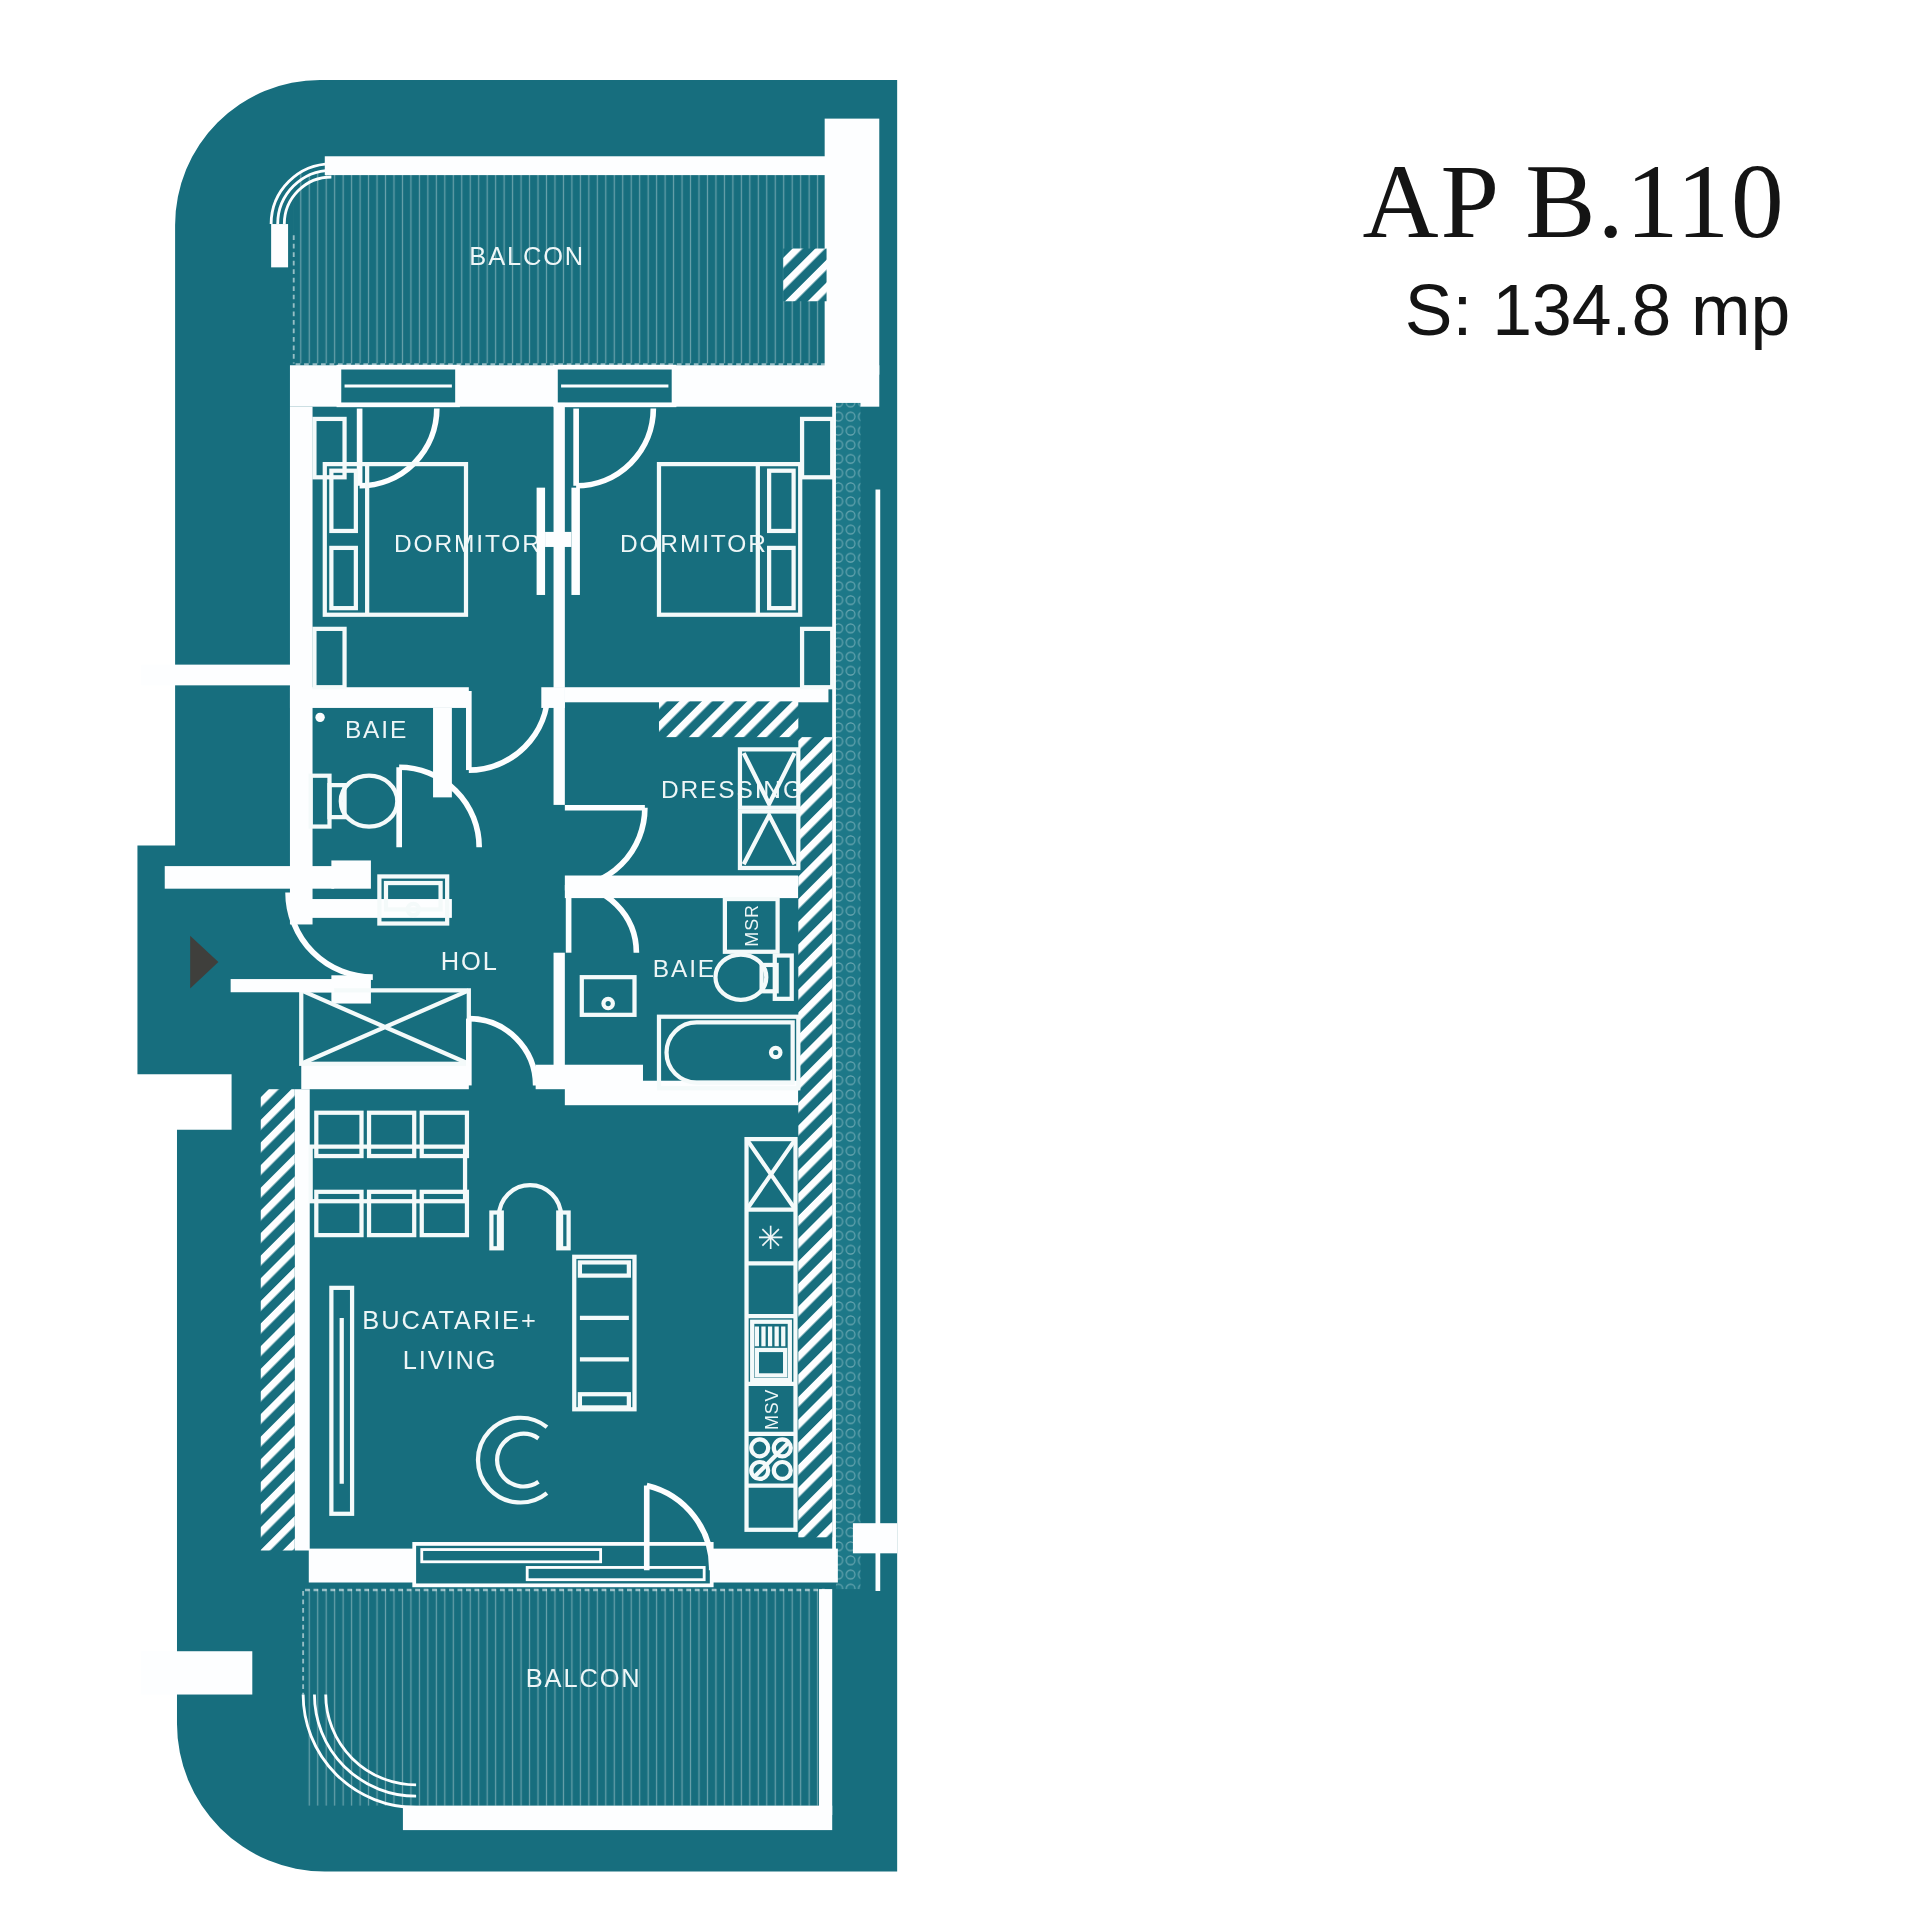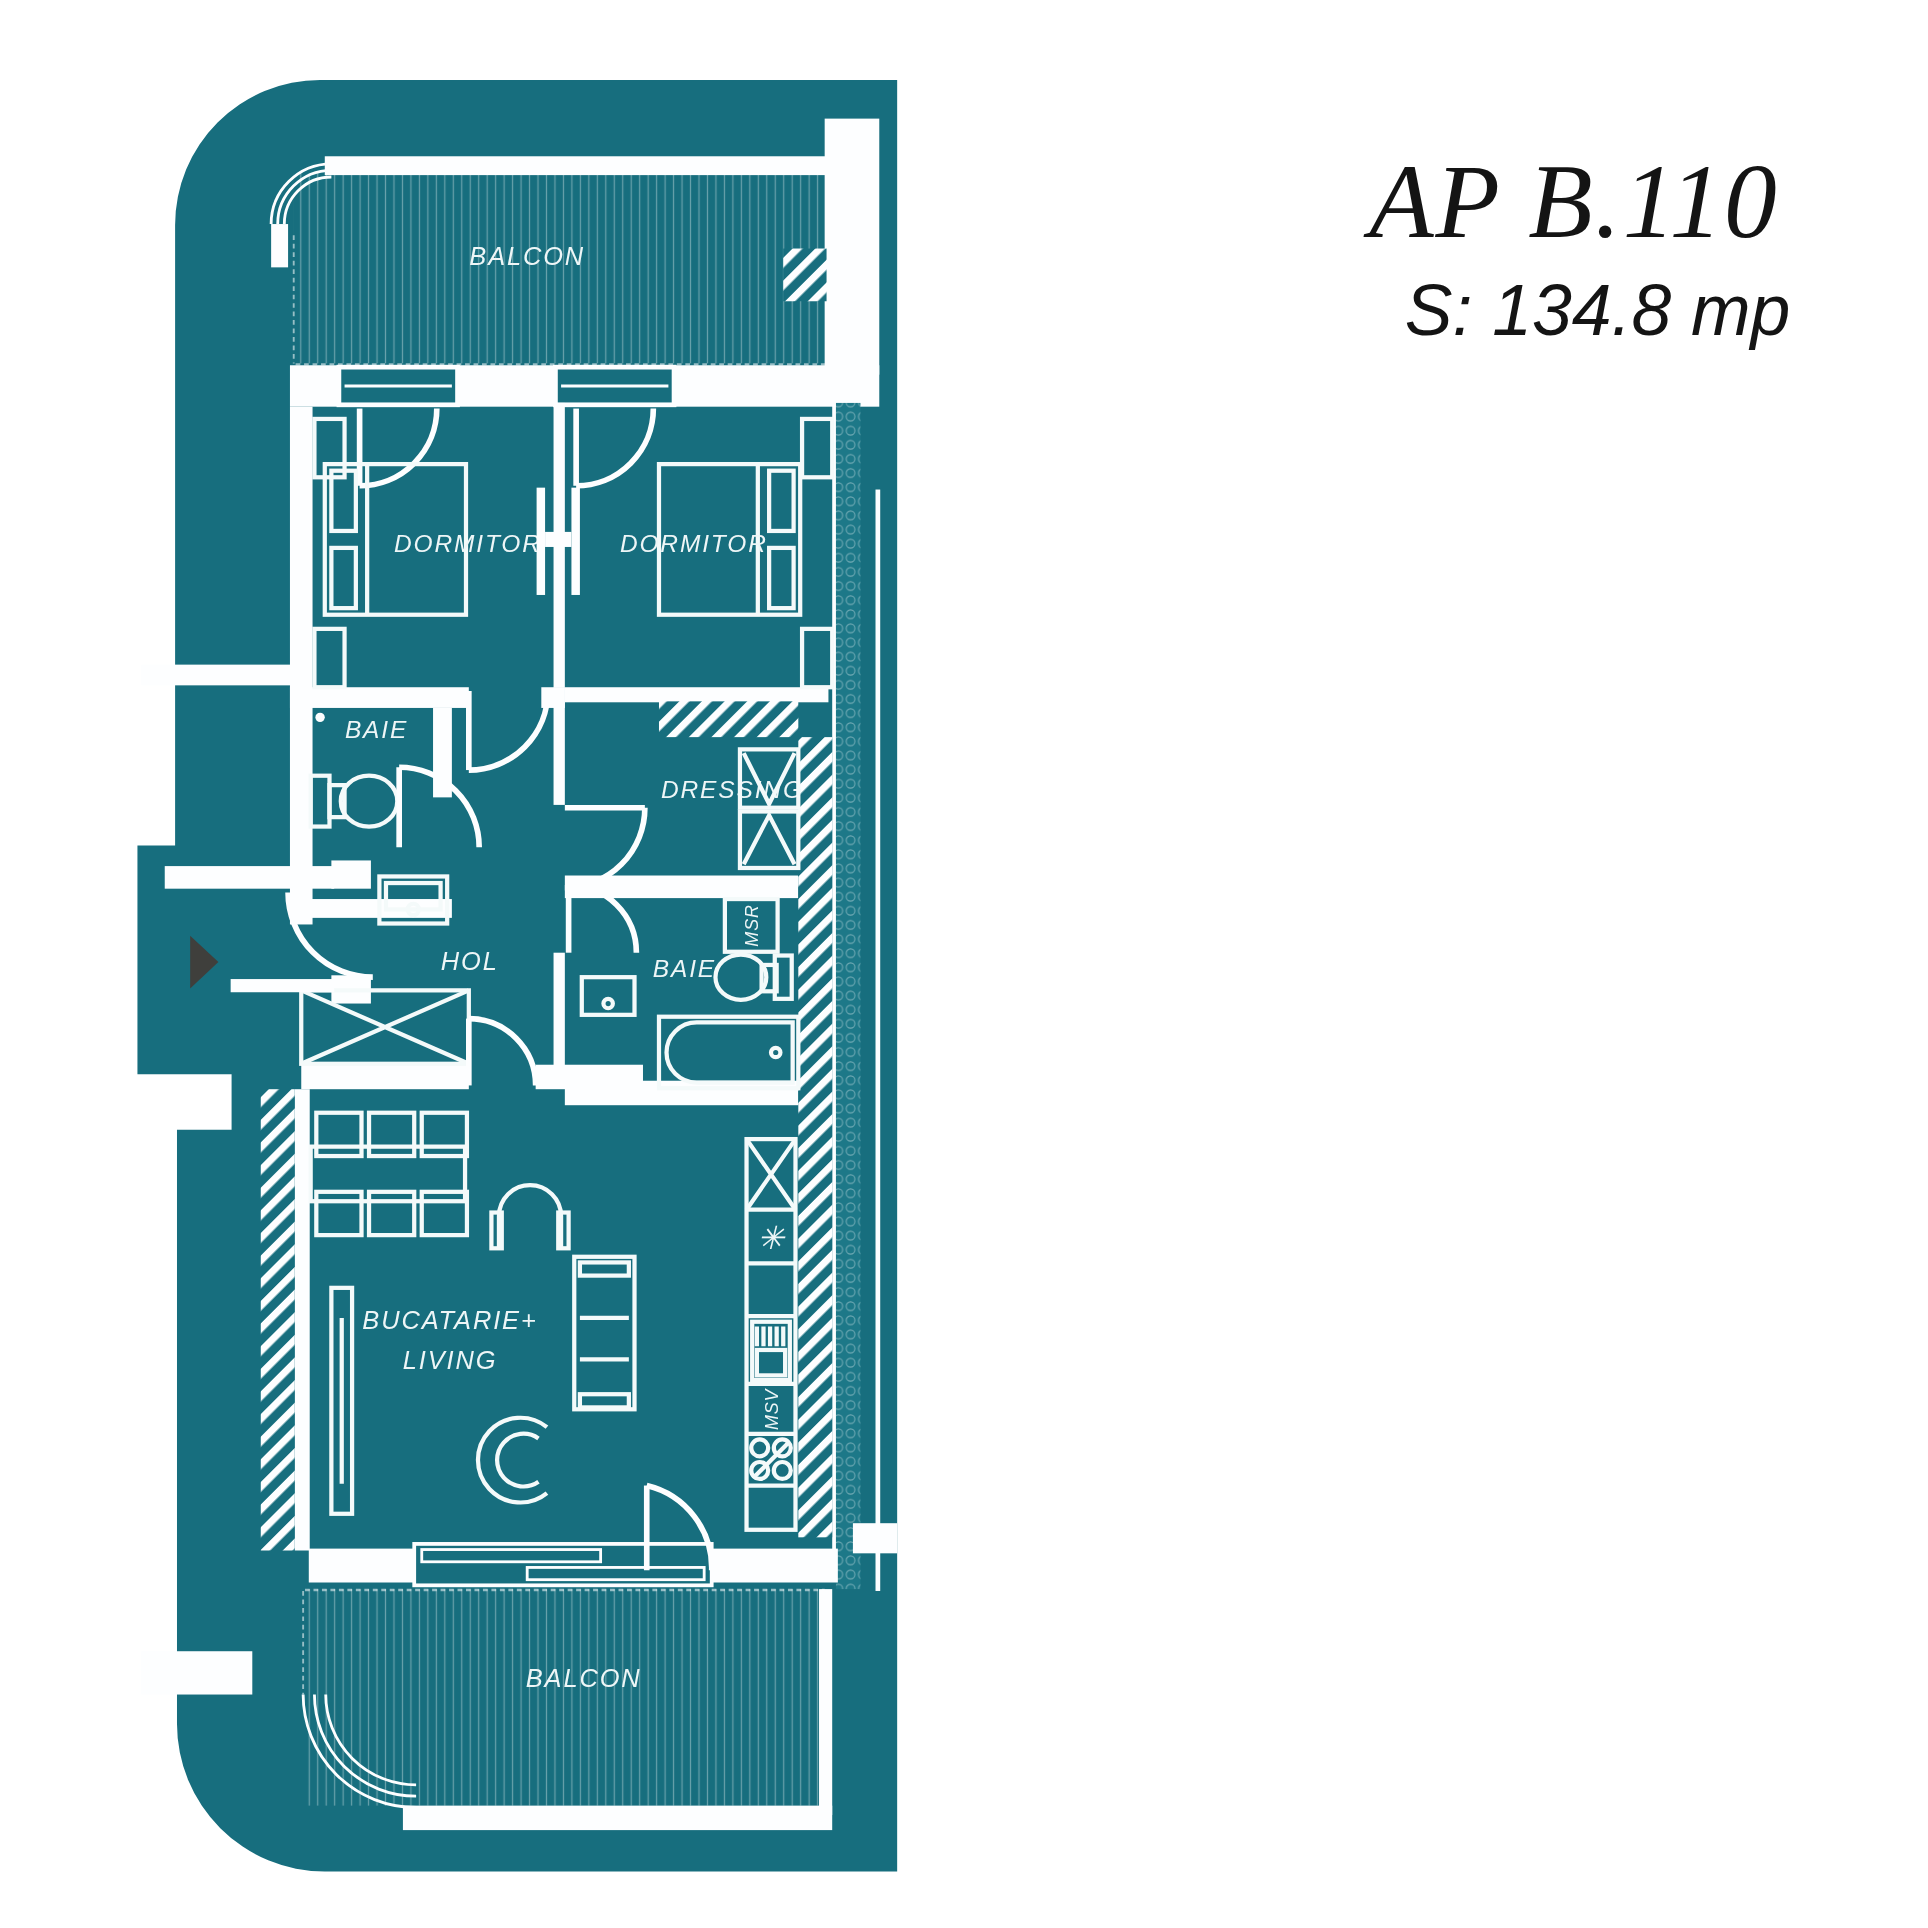--- a/index.html
+++ b/index.html
@@ -1,17 +1,17 @@
 <!DOCTYPE html>
 <html style="font-size:15px"><head>
 <meta charset="utf-8">
 <style>
   html,body{margin:0;padding:0;background:#ffffff;}
   .stage{position:relative;width:1928px;height:1928px;background:#ffffff;overflow:hidden;
-         font-family:"Liberation Sans", sans-serif;font-style:italic;}
+         font-family:"Liberation Sans", sans-serif;}
   svg{position:absolute;inset:0;}
   .room-label{fill:#eef6f7;font-family:"Liberation Sans",sans-serif;letter-spacing:2px;}
   .appliance-label{fill:#eef6f7;font-family:"Liberation Sans",sans-serif;letter-spacing:1px;}
   .title-serif{fill:#141414;font-family:"Liberation Serif","DejaVu Serif",serif;}
   .title-sans{fill:#141414;font-family:"Liberation Sans","DejaVu Sans",sans-serif;}
   .wall{fill:#fdfeff;}
   .ln{stroke:#fdfeff;fill:none;}
   .furn{stroke:#f4fafa;fill:none;stroke-width:4.5;}
   .door{stroke:#fdfeff;fill:none;stroke-width:6;}
 </style>

